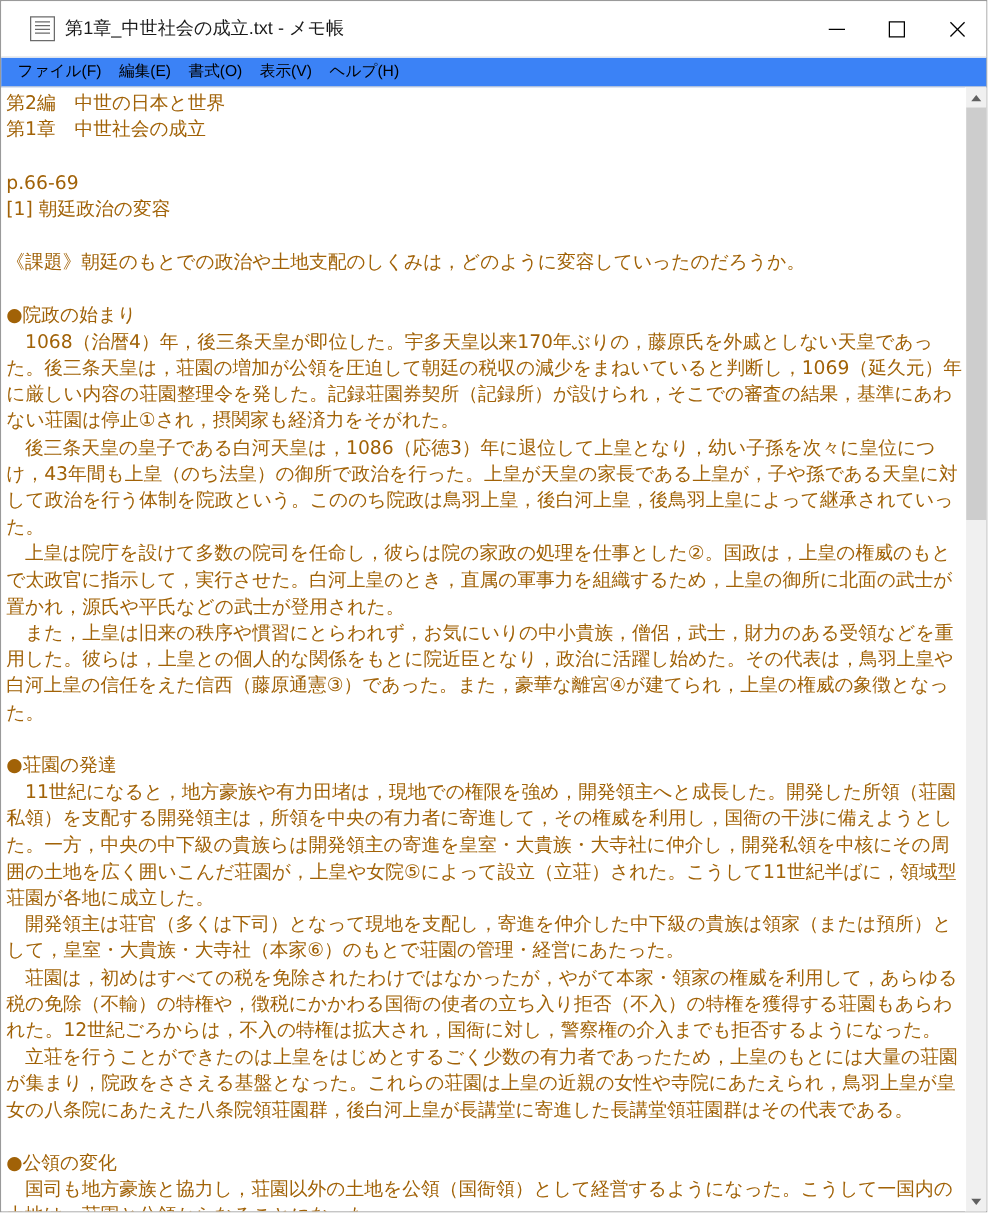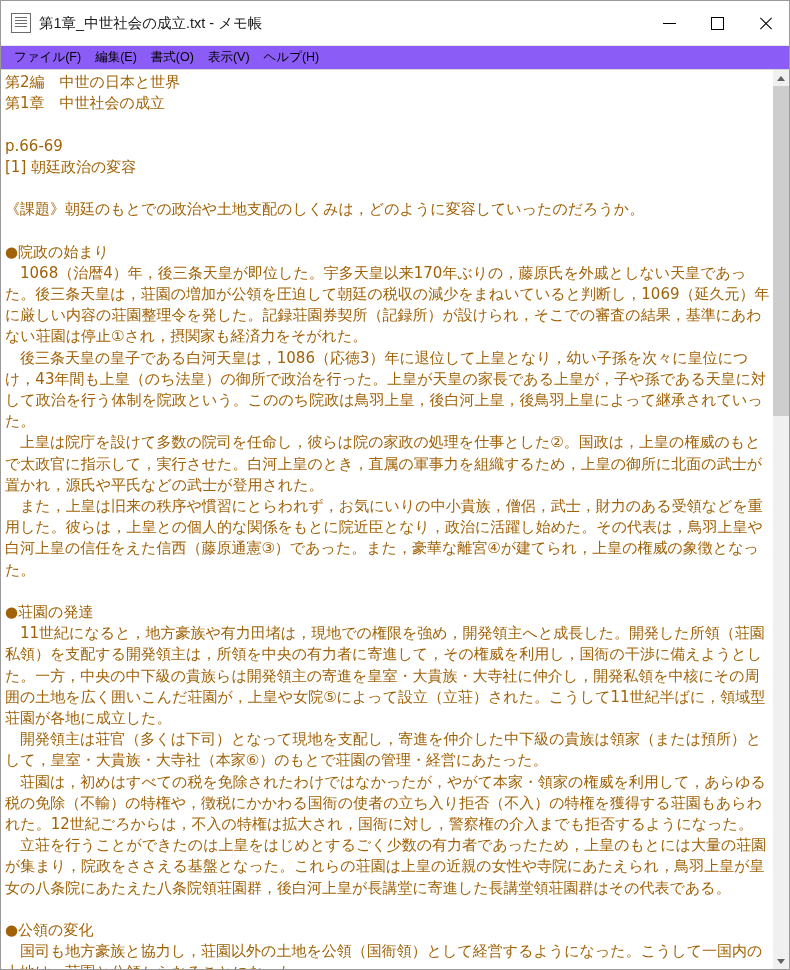--- a/index.html
+++ b/index.html
@@ -27,25 +27,26 @@
     height: 44px;
     min-height: 44px;
     display: flex;
     align-items: center;
     background: #ffffff;
     border-bottom: 1px solid #e8e8e8;
     position: relative;
   }
   .title-left {
     display: flex;
-    align-items: center;
+    align-items: flex-start;
     padding-left: 10px;
     gap: 8px;
     flex: 1;
     min-width: 0;
+    margin-left: 13px;
   }
   .app-icon {
     width: 18px;
     height: 18px;
     background: #ffffff;
     border: 1px solid #6b6b6b;
     position: relative;
     flex: none;
   }
   .app-icon::before {
@@ -108,21 +109,21 @@
   }
   .glyph-close::before { transform: rotate(45deg); }
   .glyph-close::after { transform: rotate(-45deg); }
 
   
   .menubar {
     height: 23px;
     min-height: 23px;
     display: flex;
     align-items: center;
-    background: #8b5cf6;
+    background: #3b82f6;
     padding-left: 6px;
     border-bottom: 1px solid #d6d6d6;
   }
   .menu-item {
     font-size: 12.5px;
     color: #000000;
     padding: 2px 7px;
     white-space: nowrap;
     font-family: "Liberation Sans", sans-serif;
   }

